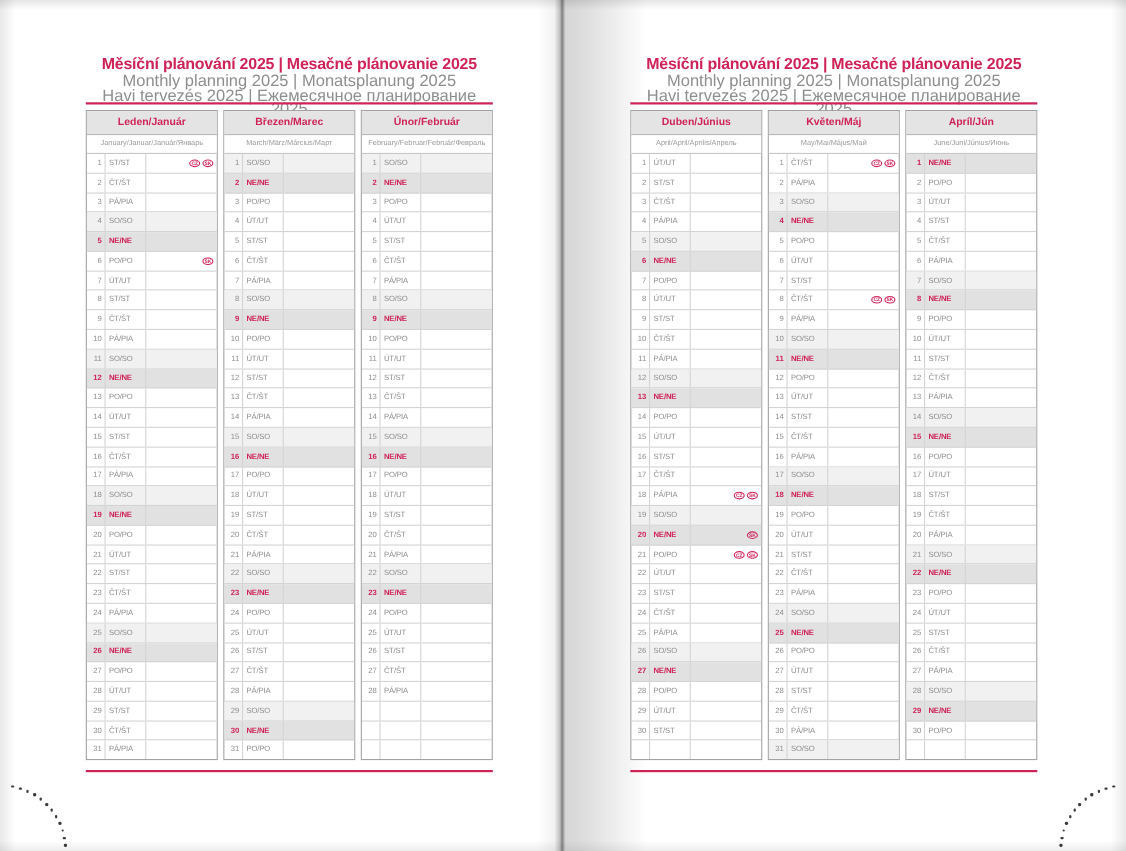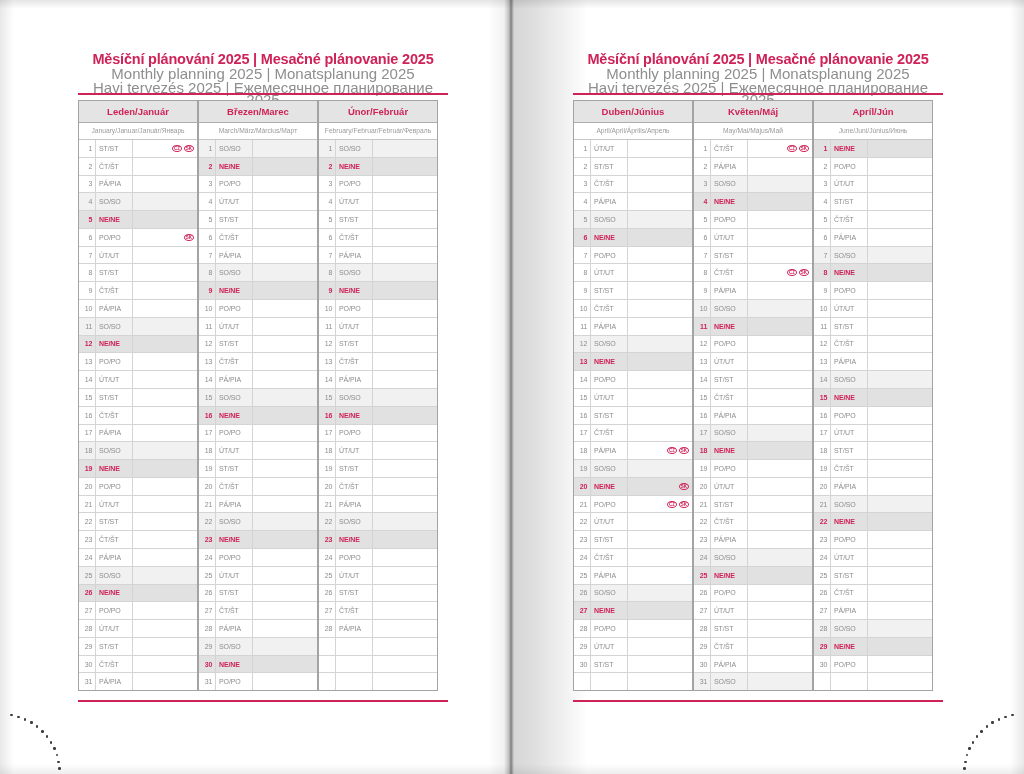--- a/index.html
+++ b/index.html
@@ -26,21 +26,21 @@
   #title-right{left:573px;}
   .t-main{font-size:14.5px;font-weight:bold;color:var(--accent);line-height:16px;letter-spacing:-0.2px;}
   .t-sub{font-size:15px;color:#8e8e8e;line-height:12.5px;margin-top:1px;}
   
   .rule{position:absolute;width:370px;height:2px;background:var(--accent);}
   #rule-top-left{left:78px;top:93px;}
   #rule-top-right{left:573px;top:93px;}
   #rule-bottom-left{left:78px;top:700px;}
   #rule-bottom-right{left:573px;top:700px;}
   
-  .months{position:absolute;top:100px;width:370px;display:flex;}
+  .months{position:absolute;top:100px;width:370px;display:flex;justify-content:space-between;}
   #months-left{left:78px;}
   #months-right{left:573px;}
   .month{width:120px;border:1px solid #a3a3a3;box-sizing:border-box;background:#fff;}
   .m-head{height:21px;line-height:21px;background:#e4e4e4;color:var(--accent);
     font-weight:bold;font-size:9.5px;text-align:center;border-bottom:1px solid #adadad;}
   .m-sub{height:16px;line-height:16px;font-size:6.7px;color:#9a9a9a;text-align:center;
     border-bottom:1px solid #c7c7c7;background:#fff;white-space:nowrap;overflow:hidden;}
   .m-rows{display:flex;flex-direction:column;height:550px;}
   .day-row{flex:1;display:flex;border-bottom:1px solid #d4d4d4;min-height:0;}
   .day-row:last-child{border-bottom:none;}

